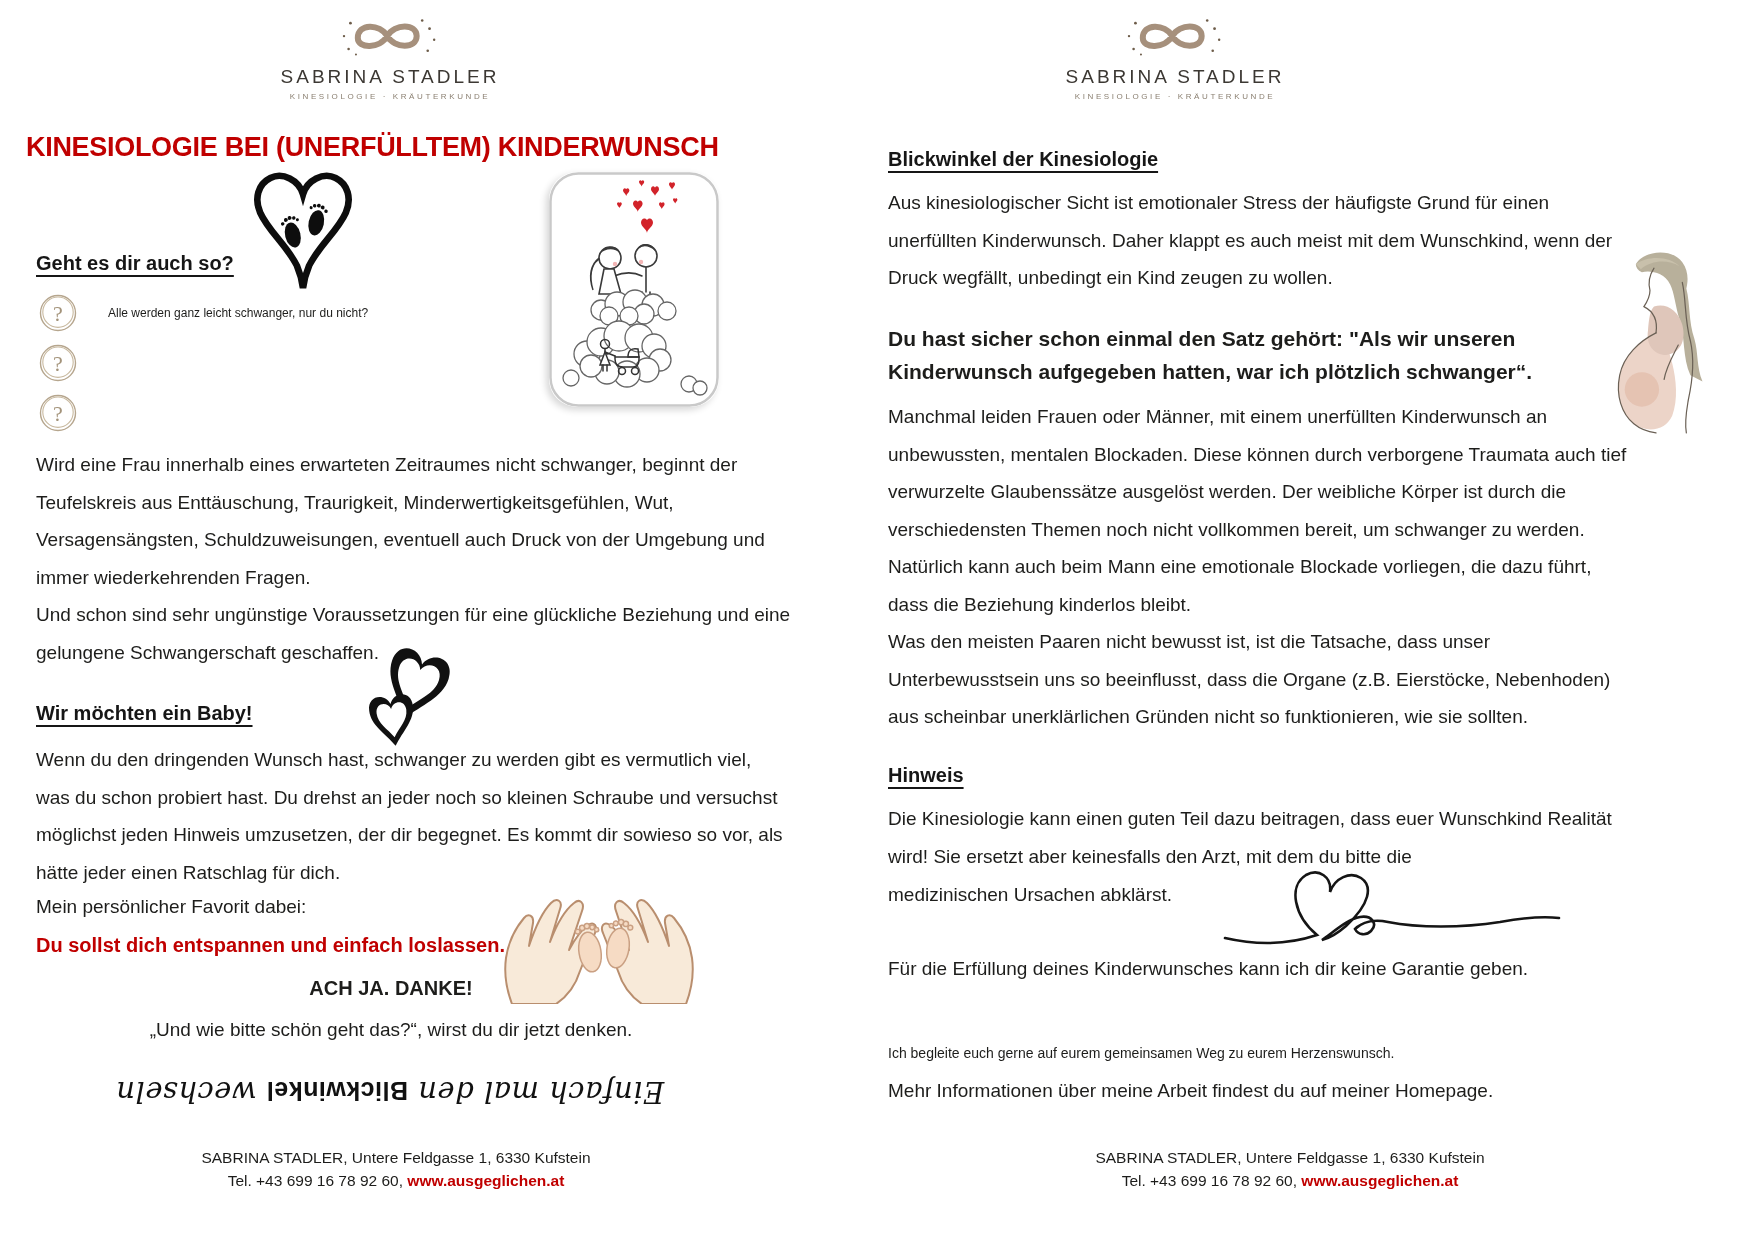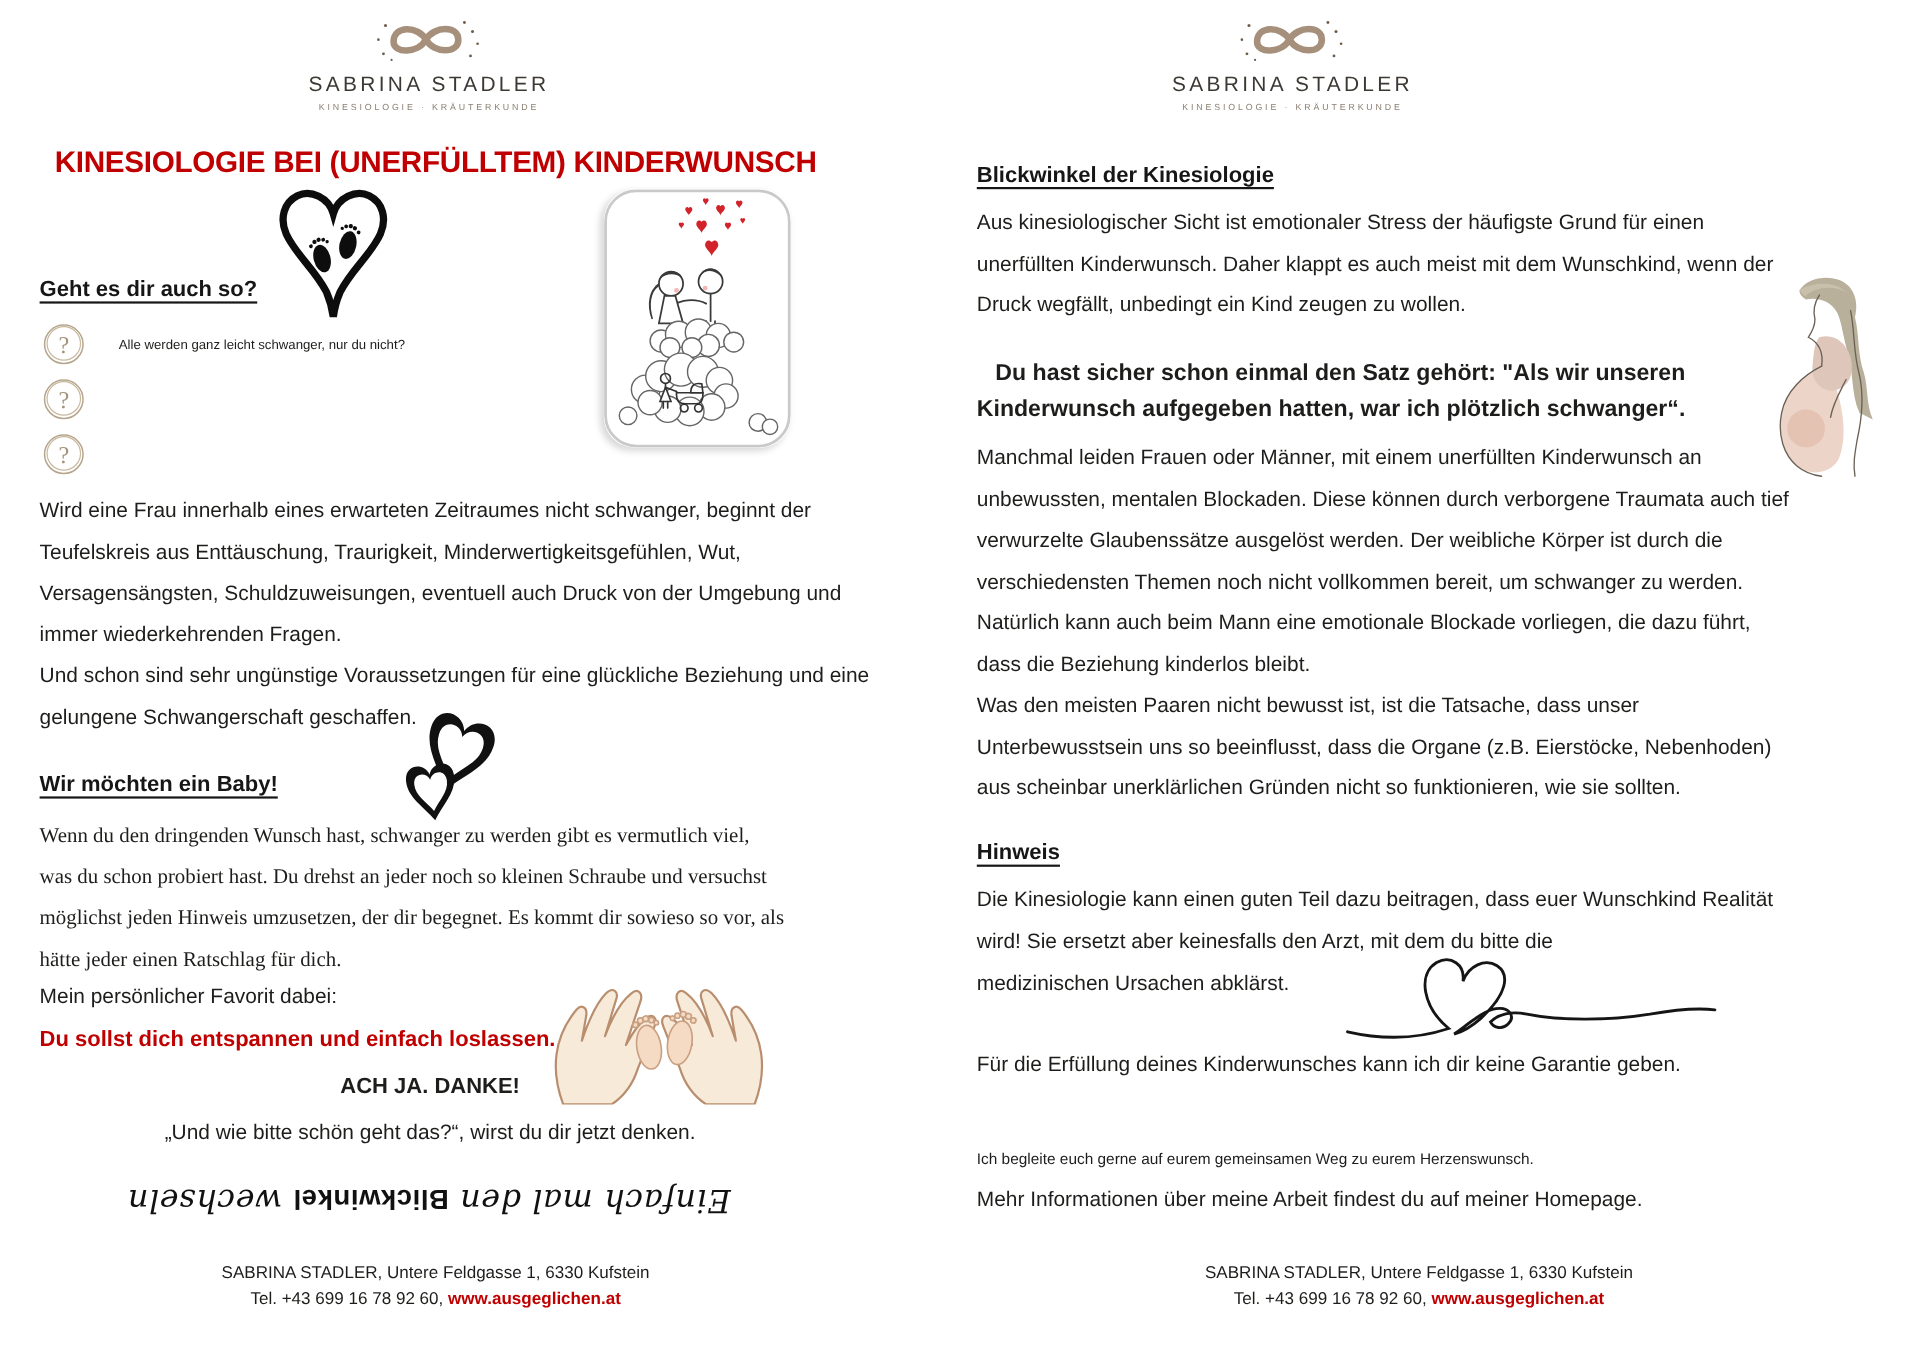--- a/index.html
+++ b/index.html
@@ -6,21 +6,21 @@
   .page{position:relative;width:1754px;height:1240px;background:#ffffff;
         font-family:"Liberation Sans",sans-serif;color:#1d1d1b;overflow:hidden;margin:0 auto;}
   .abs{position:absolute;}
   
   .logo{text-align:center;}
   .logo .lname{font-size:19px;letter-spacing:3px;color:#3c3833;margin-top:2px;font-weight:500;}
   .logo .lsub{font-size:8px;letter-spacing:2.6px;color:#8b8072;margin-top:4px;}
   
   .h2{font-size:20px;font-weight:700;color:#161616;
       text-decoration:underline;text-underline-offset:5px;text-decoration-thickness:1.7px;}
-  .title{font-size:27px;font-weight:700;color:#C00000;text-align:center;letter-spacing:-0.3px;}
+  .title{font-size:27px;font-weight:700;color:#C00000;text-align:left;letter-spacing:-0.3px;}
   
   .para{font-size:19px;line-height:37.5px;white-space:pre-line;}
   .boldp{font-size:21px;font-weight:700;white-space:pre-line;line-height:33px;}
   .center{text-align:center;}
   .red{color:#C00000;font-weight:700;font-size:20px;}
   .ach{font-size:20px;font-weight:700;}
   .quote{font-size:19px;}
   
   .qrow{display:flex;align-items:center;height:50px;gap:30px;}
   .qicon{width:40px;height:40px;flex:0 0 40px;}
@@ -189,21 +189,21 @@
         <path d="M0,-12 C-4,-24 -22,-24 -22,-8 C-22,7 -9,16 0,30 C9,16 22,7 22,-8 C22,-24 4,-24 0,-12 Z" fill="#fff" transform="scale(0.95) translate(0,1)"></path>
       </g>
       <g transform="translate(32 80) rotate(-7)">
         <path d="M0,-12 C-4,-24 -22,-24 -22,-8 C-22,7 -9,16 0,30 C9,16 22,7 22,-8 C22,-24 4,-24 0,-12 Z" fill="#111" transform="scale(1.0)"></path>
         <path d="M0,-12 C-4,-24 -22,-24 -22,-8 C-22,7 -9,16 0,30 C9,16 22,7 22,-8 C22,-24 4,-24 0,-12 Z" fill="#fff" transform="scale(0.68) translate(0,1.5)"></path>
       </g>
     </svg>
 
     <h2 class="abs h2" style="left:36px;top:702px;margin:0;">Wir möchten ein Baby!</h2>
 
-    <p class="abs para" style="left:36px;top:741px;margin:0;font-family:Liberation Serif, serif;">Wenn du den dringenden Wunsch hast, schwanger zu werden gibt es vermutlich viel,
+    <p class="abs para" style="left:36px;top:741px;margin:0;">Wenn du den dringenden Wunsch hast, schwanger zu werden gibt es vermutlich viel,
 was du schon probiert hast. Du drehst an jeder noch so kleinen Schraube und versuchst
 möglichst jeden Hinweis umzusetzen, der dir begegnet. Es kommt dir sowieso so vor, als
 hätte jeder einen Ratschlag für dich.</p>
 
     <p class="abs" style="left:36px;top:896px;margin:0;font-size:19px;">Mein persönlicher Favorit dabei:</p>
 
     <p class="abs red" style="left:36px;top:934px;margin:0;">Du sollst dich entspannen und einfach loslassen.</p>
 
     <svg class="abs" style="left:490px;top:856px;" width="218" height="148" viewBox="0 0 218 148">
       <g stroke="#b98e6e" stroke-width="2" fill="#f8ead9" stroke-linejoin="round" stroke-linecap="round">
@@ -277,21 +277,21 @@
       <path fill="#dfc6ba" d="M60 58 C72 54 84 62 88 76 C92 92 86 104 72 106 C60 106 52 96 54 82 C55 70 56 62 60 58 Z"></path>
       <circle fill="#e4bfae" cx="48" cy="140" r="17" opacity="0.85"></circle>
       <g stroke="#6a6055" stroke-width="1.2" fill="none" stroke-linecap="round">
         <path d="M60 20 C56 26 54 34 56 42 C56 48 54 52 50 58 C58 62 64 70 62 84"></path>
         <path d="M62 84 C46 92 30 106 26 126 C22 146 28 164 40 174 C46 179 54 182 62 183"></path>
         <path d="M88 34 C92 52 90 70 96 92 C100 110 98 132 94 150 C92 162 90 172 92 183"></path>
         <path d="M84 96 C78 108 72 118 70 130"></path>
       </g>
     </svg>
 
-    <p class="abs boldp" style="left:888px;top:322px;margin:0;text-align:right;">Du hast sicher schon einmal den Satz gehört: "Als wir unseren
+    <p class="abs boldp" style="left:888px;top:322px;margin:0;">Du hast sicher schon einmal den Satz gehört: "Als wir unseren
 Kinderwunsch aufgegeben hatten, war ich plötzlich schwanger“.</p>
 
     <div class="abs" style="left:888px;top:398px;">
       <p class="para" style="margin:0;">Manchmal leiden Frauen oder Männer, mit einem unerfüllten Kinderwunsch an
 unbewussten, mentalen Blockaden. Diese können durch verborgene Traumata auch tief
 verwurzelte Glaubenssätze ausgelöst werden. Der weibliche Körper ist durch die
 verschiedensten Themen noch nicht vollkommen bereit, um schwanger zu werden.
 Natürlich kann auch beim Mann eine emotionale Blockade vorliegen, die dazu führt,
 dass die Beziehung kinderlos bleibt.</p>
       <p class="para" style="margin:0;">Was den meisten Paaren nicht bewusst ist, ist die Tatsache, dass unser

